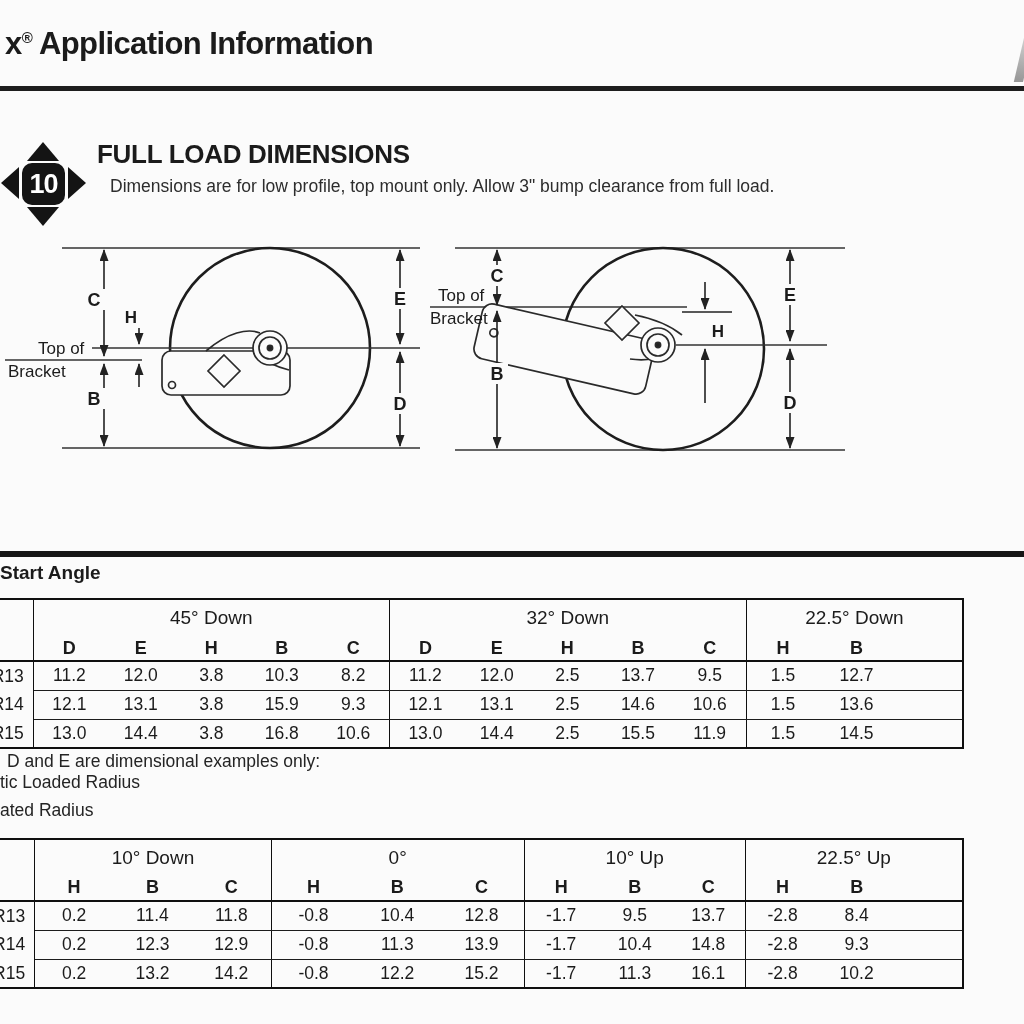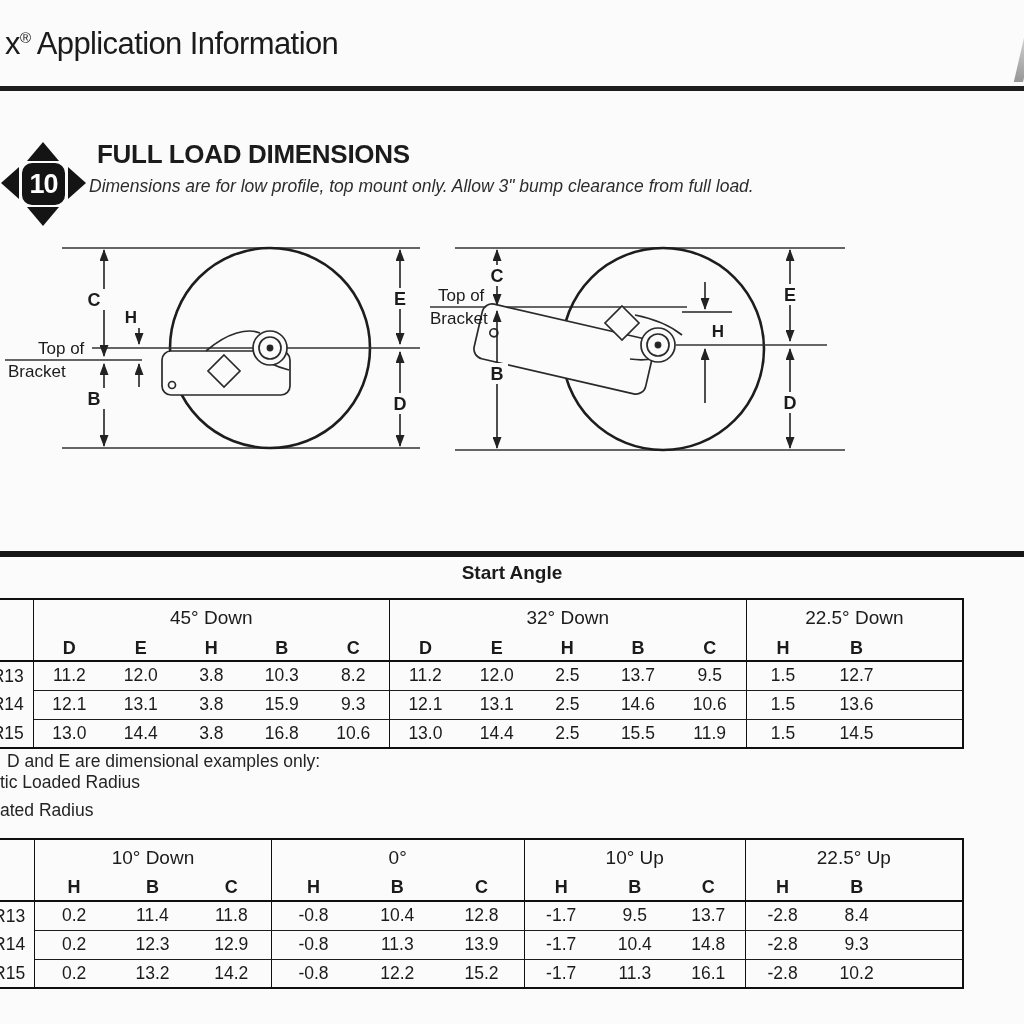--- a/index.html
+++ b/index.html
@@ -4,50 +4,50 @@
 <style>
   html,body { margin:0; padding:0; background:#e8e8e8; }
   #page {
     position:relative; width:1024px; height:1024px; overflow:hidden;
     background:#fbfbfb; color:#1b1b1b;
     font-family:"Liberation Sans", sans-serif;
   }
   .abs { position:absolute; }
 
   
-  .hdr-title { left:5px; top:26px; font-size:31px; font-weight:400; letter-spacing:-0.6px; white-space:nowrap; }
+  .hdr-title { left:5px; top:26px; font-size:31px; font-weight:700; letter-spacing:-0.6px; white-space:nowrap; }
   .hdr-title .sup { font-size:15px; vertical-align:super; }
   .rule1 { left:0; top:86px; width:1024px; height:5px; background:#1d1d1d; }
   .edge-glyph { left:1013px; top:36px; width:14px; height:46px; overflow:hidden; }
   .edge-glyph .stroke { position:absolute; left:6px; top:-2px; width:9px; height:52px;
     background:linear-gradient(#c9c9c9,#6f6f6f); transform:rotate(13deg); opacity:.75; }
 
   
   .badge { left:0px; top:140px; width:92px; height:92px; }
   .badge .sq { position:absolute; left:22px; top:23px; width:43px; height:42px; background:#141414;
     border-radius:10px; color:#fff; font-weight:700; font-size:27px; letter-spacing:-1px;
     display:flex; align-items:center; justify-content:center; }
   .tri { position:absolute; width:0; height:0; }
   .tri-up   { left:27px; top:2px;  border-left:16px solid transparent; border-right:16px solid transparent; border-bottom:19px solid #141414; }
   .tri-down { left:27px; top:67px; border-left:16px solid transparent; border-right:16px solid transparent; border-top:19px solid #141414; }
   .tri-left { left:1px;  top:27px; border-top:16px solid transparent; border-bottom:16px solid transparent; border-right:18px solid #141414; }
   .tri-right{ left:68px; top:27px; border-top:16px solid transparent; border-bottom:16px solid transparent; border-left:18px solid #141414; }
 
   .sec-title { left:97px; top:139px; font-size:26px; font-weight:700; letter-spacing:-0.3px; white-space:nowrap; }
-  .sec-sub   { left:89px; top:176px; font-size:17.5px; color:#2d2d2d; white-space:nowrap;font-style:italic; }
+  .sec-sub   { left:110px; top:176px; font-size:17.5px; color:#2d2d2d; white-space:nowrap; }
 
   
   svg text { font-family:"Liberation Sans", sans-serif; fill:#1b1b1b; }
   .dcaption { top:466px; font-size:19px; font-weight:700; text-align:center; white-space:nowrap; }
   .dcap-left  { left:120px; width:300px; }
   .dcap-right { left:530px; width:300px; }
 
   
   .rule2 { left:0; top:551px; width:1024px; height:6px; background:#161616; }
-  .tbl-caption { left:0; top:562px; width:1024px; text-align:center; font-size:19px; font-weight:700; }
+  .tbl-caption { left:0; top:562px; width:1024px; font-size:19px; font-weight:700; }
 
   
   .note { left:0px; font-size:17.5px; color:#242424; white-space:nowrap; }
   .n1 { top:751px;padding-left:7px; } .n2 { top:772px;text-align:center; } .n3 { top:800px; }
 
   
   table.dtable { position:absolute; border-collapse:collapse; table-layout:fixed;
     border:2.5px solid #0f0f0f; background:transparent; }
   .dtable td, .dtable th { padding:0; margin:0; text-align:center; font-weight:400; overflow:hidden; white-space:nowrap; }
   .gh   { font-size:19px; font-weight:700; border-left:1.8px solid #0f0f0f; }

